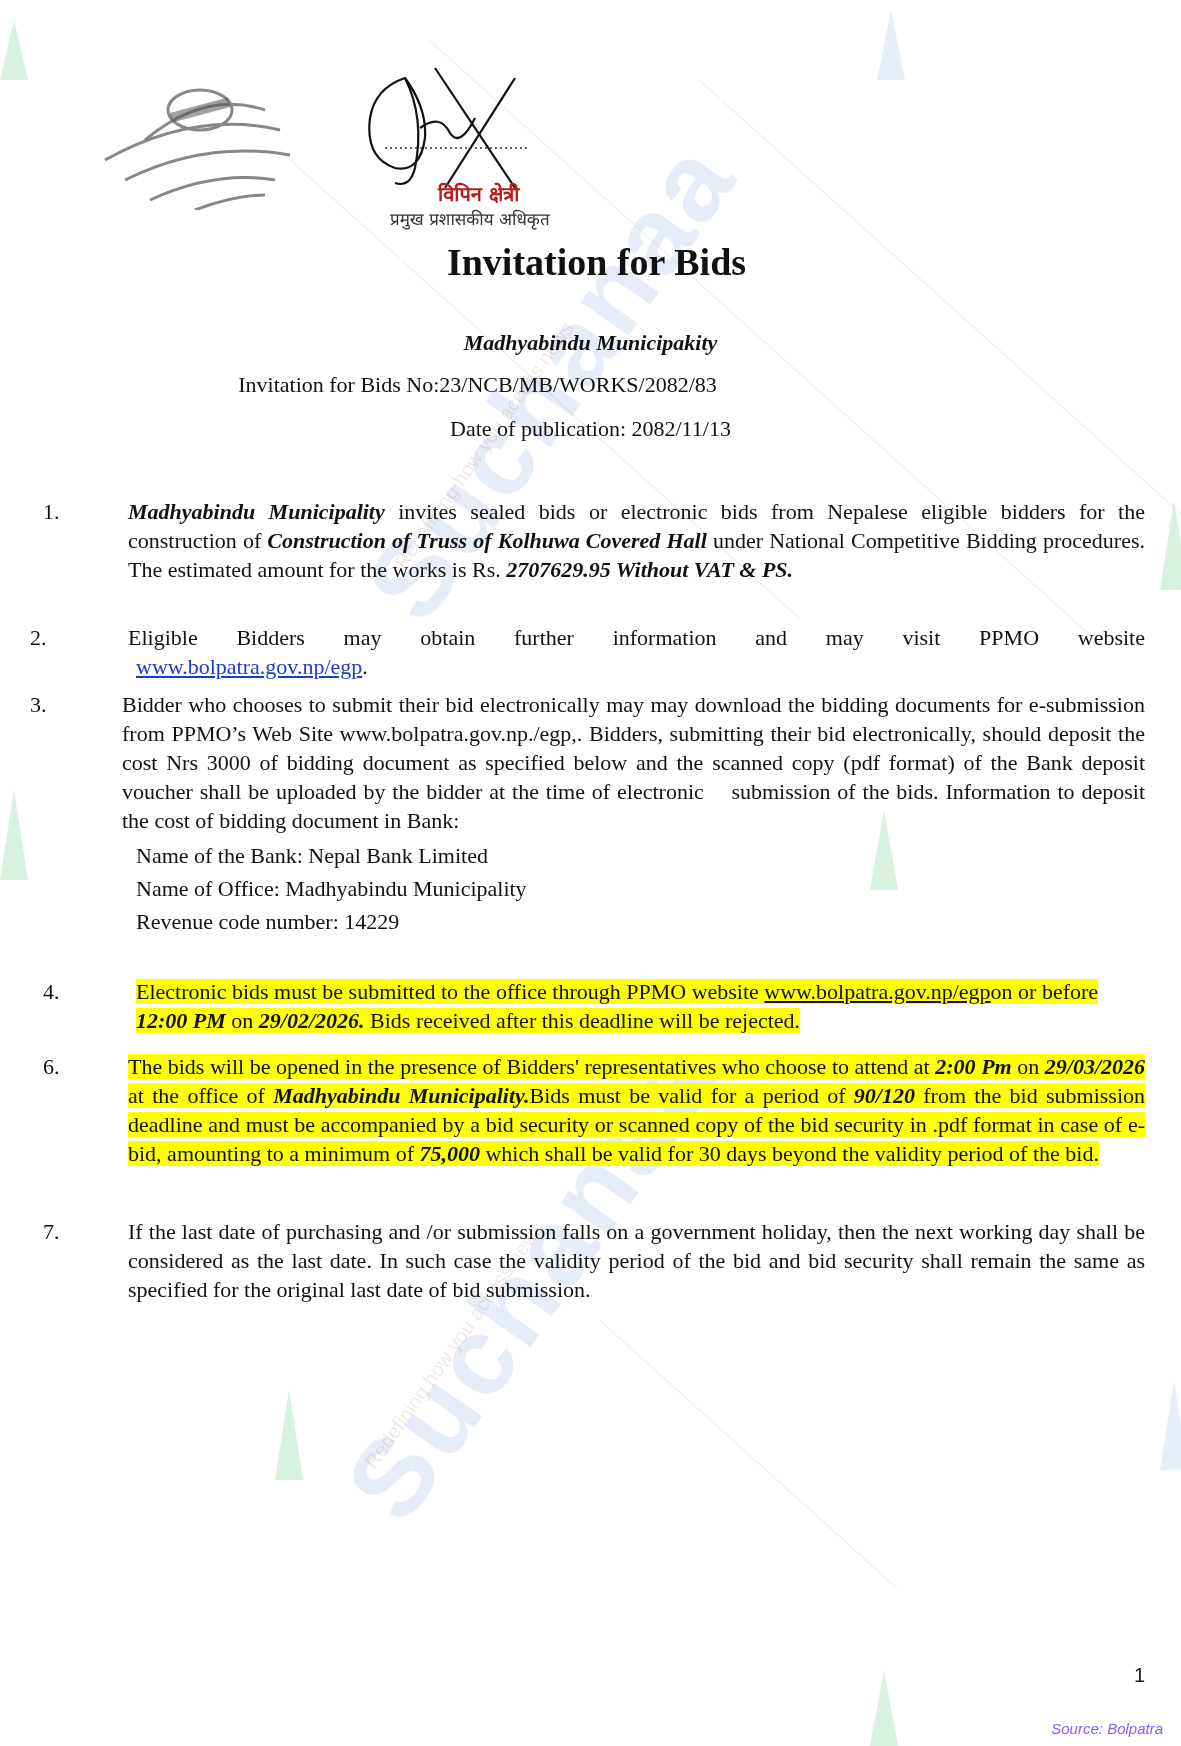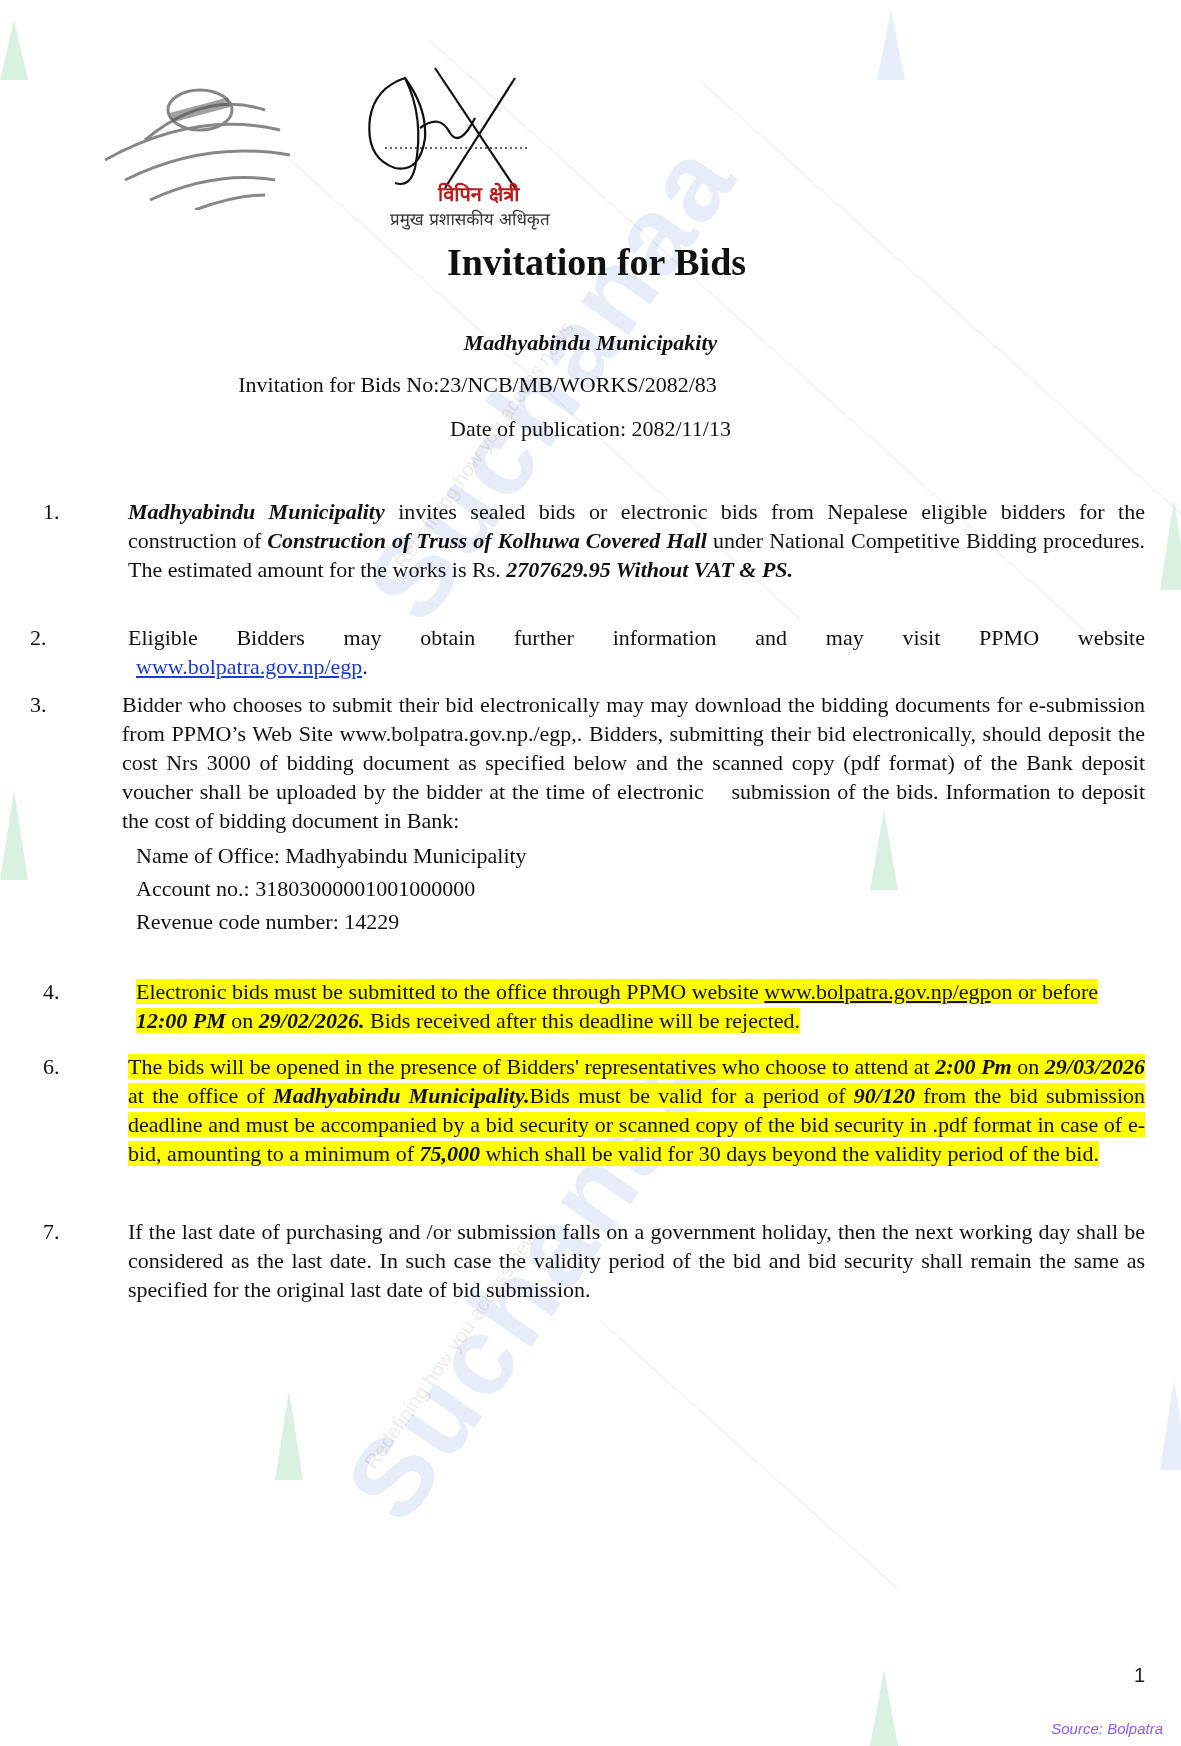--- a/index.html
+++ b/index.html
@@ -137,22 +137,22 @@
     <a class="link">www.bolpatra.gov.np/egp</a><span>.</span>
   </div>
 </div>
 
 <div class="item" style="top:690px;">
   <span class="num" style="left:30px;">3.</span>
   <div class="body" style="left:122px;width:1023px;">
     <span style="white-space:pre-wrap;">Bidder who chooses to submit their bid electronically may may download the bidding documents for e-submission from PPMO’s Web Site www.bolpatra.gov.np./egp,. Bidders, submitting their bid electronically, should deposit the cost Nrs 3000 of bidding document as specified below and the scanned copy (pdf format) of the Bank deposit voucher shall be uploaded by the bidder at the time of electronic    submission of the bids. Information to deposit the cost of bidding document in Bank:</span>
   </div>
   <div class="body nojust" style="top:149px;">
+    <span class="bank-line">Name of the Bank: Nepal Bank Limited</span>
     <span class="bank-line">Name of Office: Madhyabindu Municipality</span>
-    <span class="bank-line">Account no.: 31803000001001000000</span>
     <span class="bank-line">Revenue code number: 14229</span>
   </div>
 </div>
 
 <div class="item" style="top:977px;">
   <span class="num" style="left:43px;">4.</span>
   <div class="body nojust">
     <span class="hl"><span>Electronic bids must be submitted to the office through PPMO website </span><span class="ul">www.bolpatra.gov.np/egp</span><span>on or before </span><span class="bi">12:00 PM</span><span> on </span><span class="bi">29/02/2026.</span><span> Bids received after this deadline will be rejected.</span></span>
   </div>
 </div>

